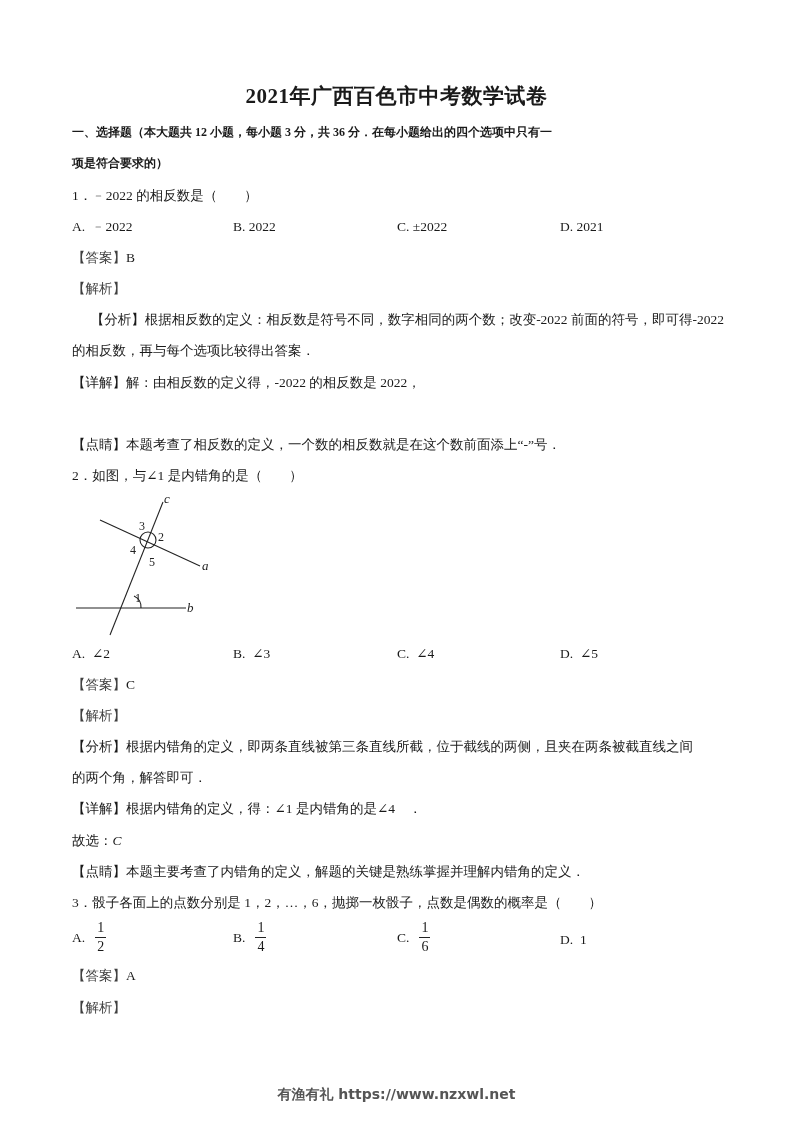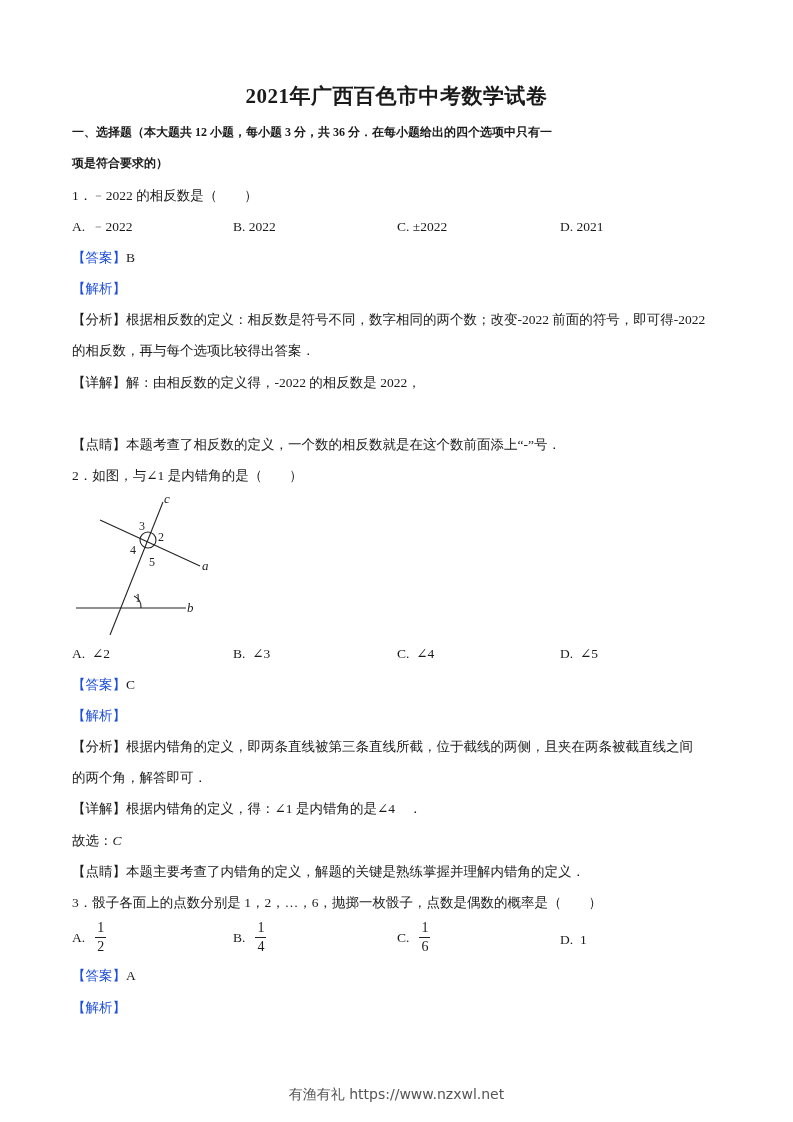--- a/index.html
+++ b/index.html
@@ -13,33 +13,33 @@
       position: absolute; top: 66px; left: 0; width: 793px; text-align: center;
       font-size: 21px; font-weight: bold; letter-spacing: 0.5px;
       font-family: "Liberation Serif", "DejaVu Serif", serif;
     }
     .line {
       position: absolute; left: 72px; width: 652px;
       font-size: 13.5px; line-height: 20px; white-space: nowrap;
       font-family: "Liberation Serif", "DejaVu Serif", serif;
     }
     .section-head { font-weight: bold; font-size: 12px; }
-    .blue { color: #1d4ed8; }
+    .blue { color: #404040; }
     .opt { position: absolute; font-size: 13.5px; line-height: 20px; white-space: nowrap;
       font-family: "Liberation Serif", "DejaVu Serif", serif; }
     .frac { display: inline-block; vertical-align: middle; text-align: center; margin-left: 10px; }
     .frac .num { display: block; border-bottom: 1px solid #222; padding: 0 2px; line-height: 18px; font-size: 14px; }
     .frac .den { display: block; line-height: 18px; font-size: 14px; }
     .opt-label { display: inline-block; vertical-align: middle; }
     .diagram { position: absolute; left: 0; top: 0; }
     .diagram text { font-family: "Liberation Serif", "DejaVu Serif", serif; font-size: 12px; fill: #222; }
     .diagram text.it { font-style: italic; font-size: 13px; }
     .footer {
       position: absolute; top: 1070px; left: 0; width: 793px; text-align: center;
-      font-family: "DejaVu Sans", "Liberation Sans", sans-serif; font-size: 14px; color: #555;
+      font-family: "DejaVu Sans", "Liberation Sans", sans-serif; font-size: 14px; color: #555; font-weight: bold;
     }
     .ital { font-style: italic; }
   </style>
 </head>
 <body>
 
 <div class="page">
 
   <div class="title">2021年广西百色市中考数学试卷</div>
 
@@ -47,21 +47,21 @@
   <div class="line section-head" style="top:137px;">项是符合要求的）</div>
 
   <div class="line" style="top:170px;">1．﹣2022 的相反数是（　　）</div>
   <div class="opt" style="top:201px; left:72px;"><span>A.</span>&nbsp;&nbsp;<span>﹣2022</span></div>
   <div class="opt" style="top:201px; left:233px;"><span>B.</span>&nbsp;<span>2022</span></div>
   <div class="opt" style="top:201px; left:397px;"><span>C.</span>&nbsp;<span>±2022</span></div>
   <div class="opt" style="top:201px; left:560px;"><span>D.</span>&nbsp;<span>2021</span></div>
 
   <div class="line" style="top:232px;"><span class="blue">【答案】</span><span>B</span></div>
   <div class="line blue" style="top:263px;">【解析】</div>
-  <div class="line" style="top:294px;"><span>【分析】</span><span>根据相反数的定义：相反数是符号不同，数字相同的两个数；改变-2022 前面的符号，即可得-2022</span></div>
+  <div class="line" style="top:294px;text-align:right;"><span>【分析】</span><span>根据相反数的定义：相反数是符号不同，数字相同的两个数；改变-2022 前面的符号，即可得-2022</span></div>
   <div class="line" style="top:325px;">的相反数，再与每个选项比较得出答案．</div>
   <div class="line" style="top:357px;"><span>【详解】</span><span>解：由相反数的定义得，-2022 的相反数是 2022，</span></div>
   <div class="line" style="top:419px;"><span>【点睛】</span><span>本题考查了相反数的定义，一个数的相反数就是在这个数前面添上“-”号．</span></div>
 
   <div class="line" style="top:450px;">2．如图，与∠1 是内错角的是（　　）</div>
 
   <svg class="diagram" width="793" height="1122">
     <g stroke="#222" stroke-width="1.1" fill="none">
       <line x1="163" y1="486" x2="110" y2="619"></line>
       <line x1="100" y1="504" x2="200" y2="550"></line>

